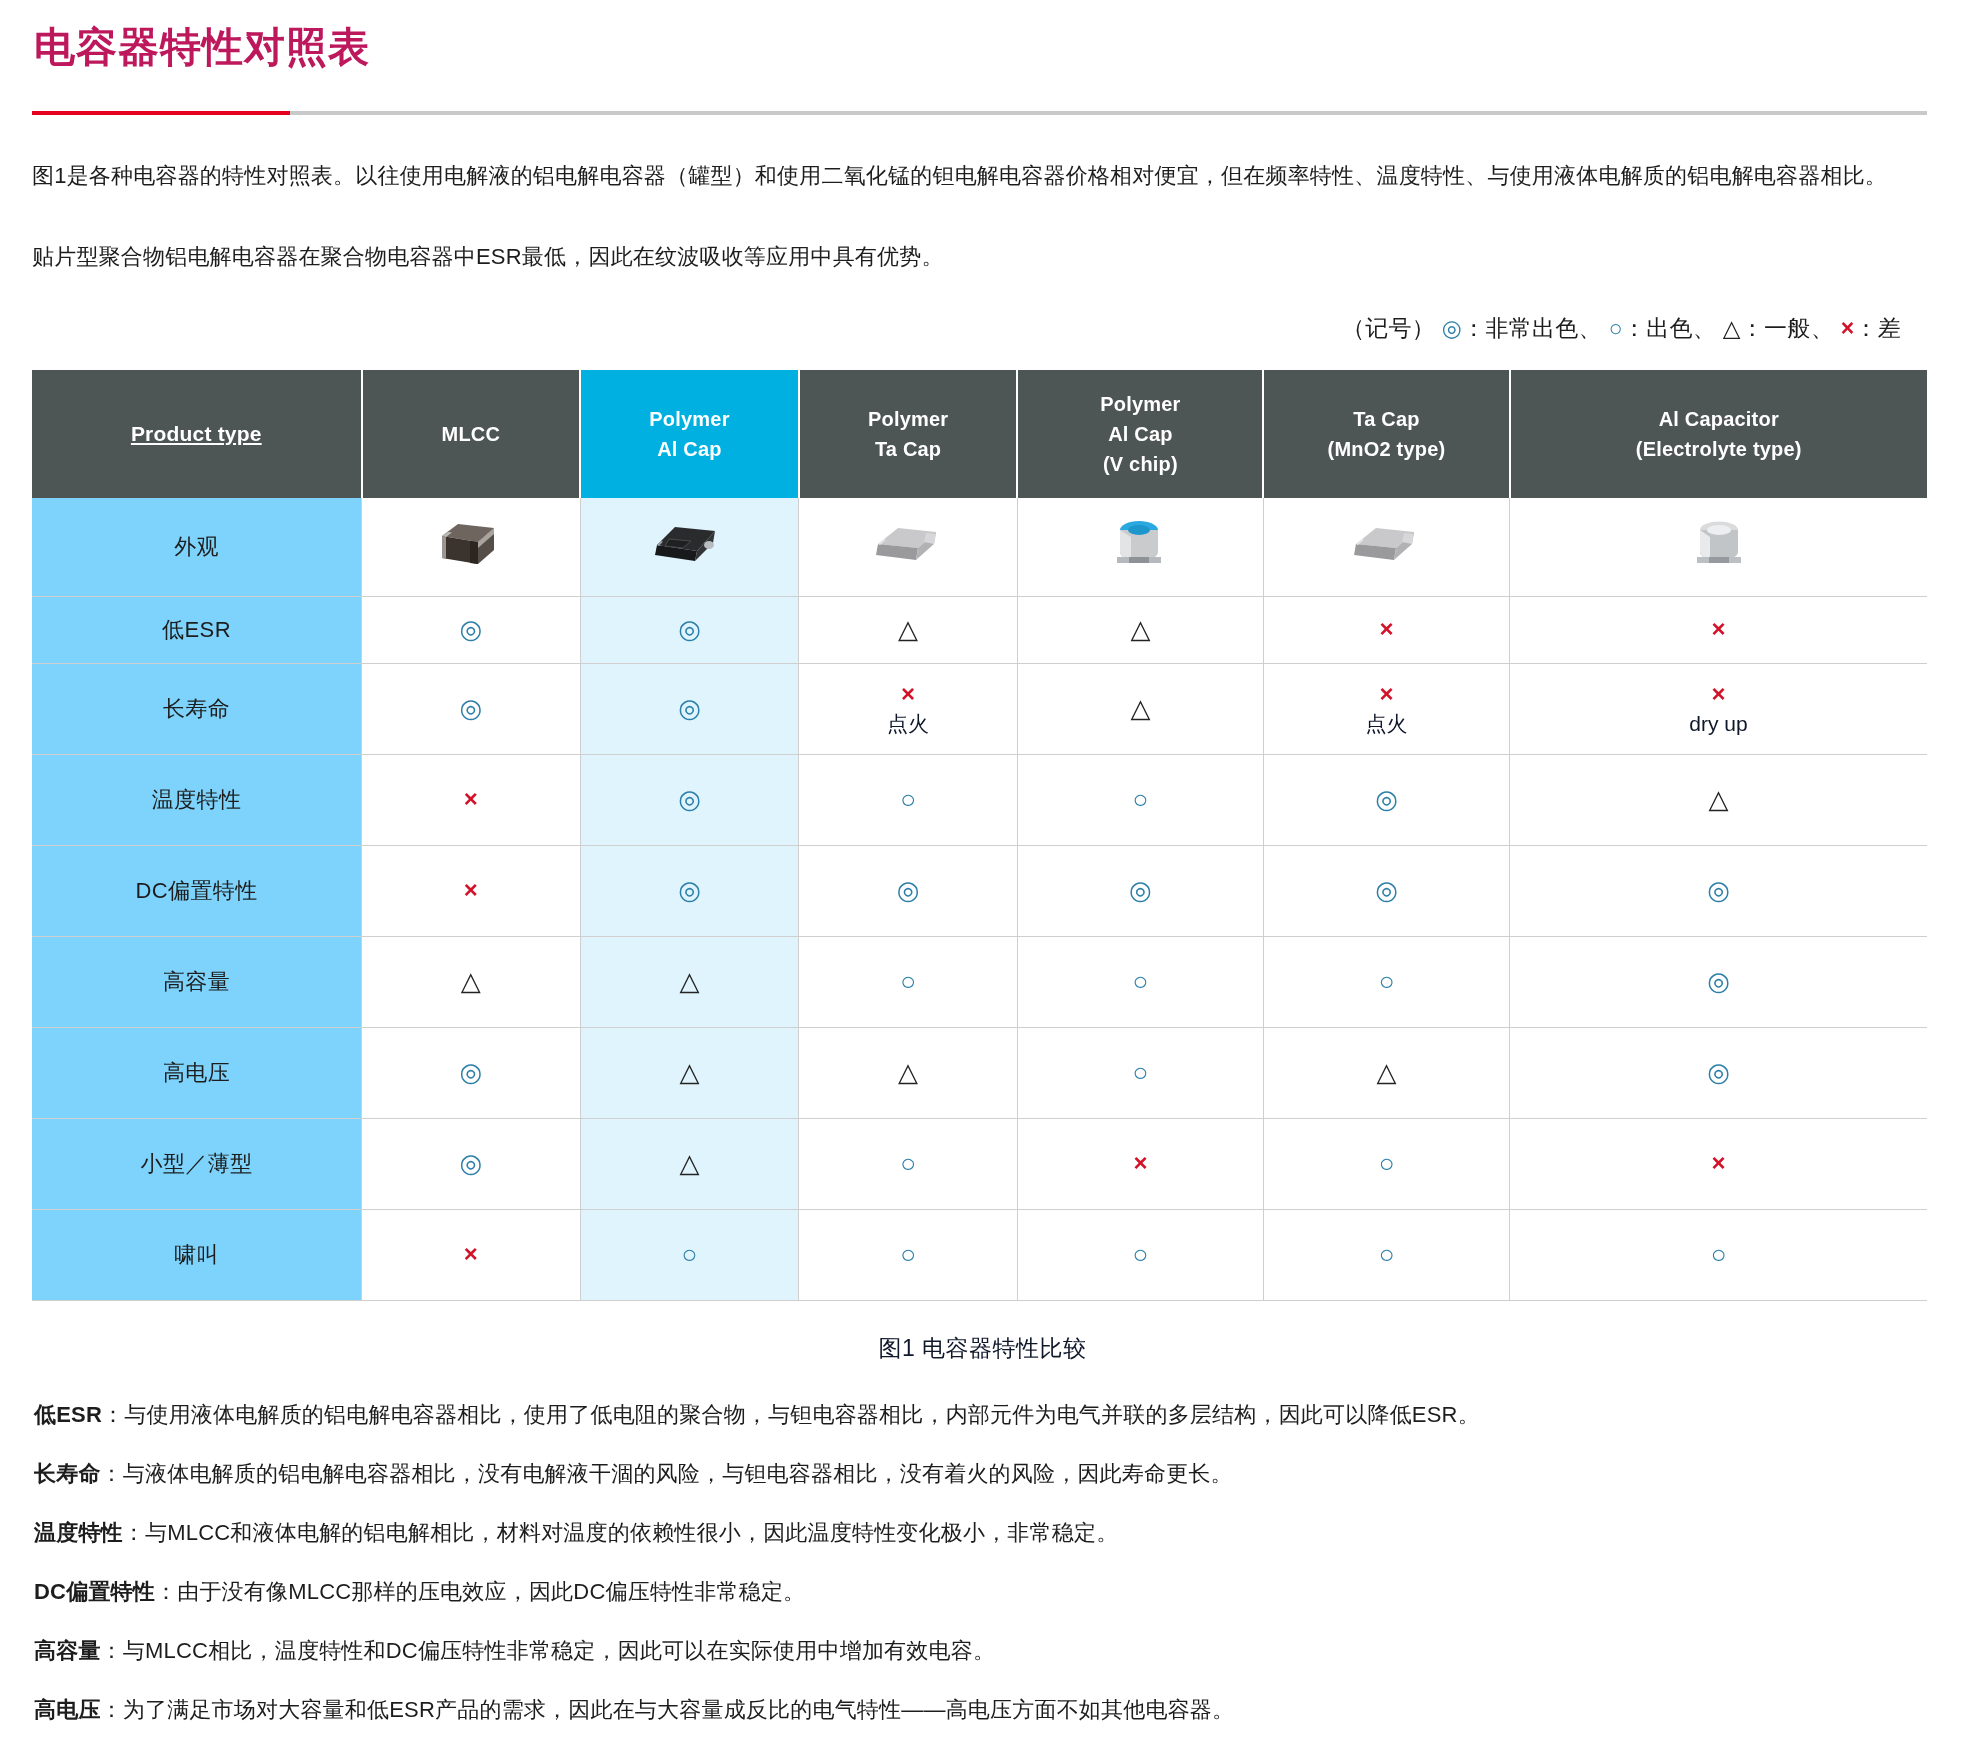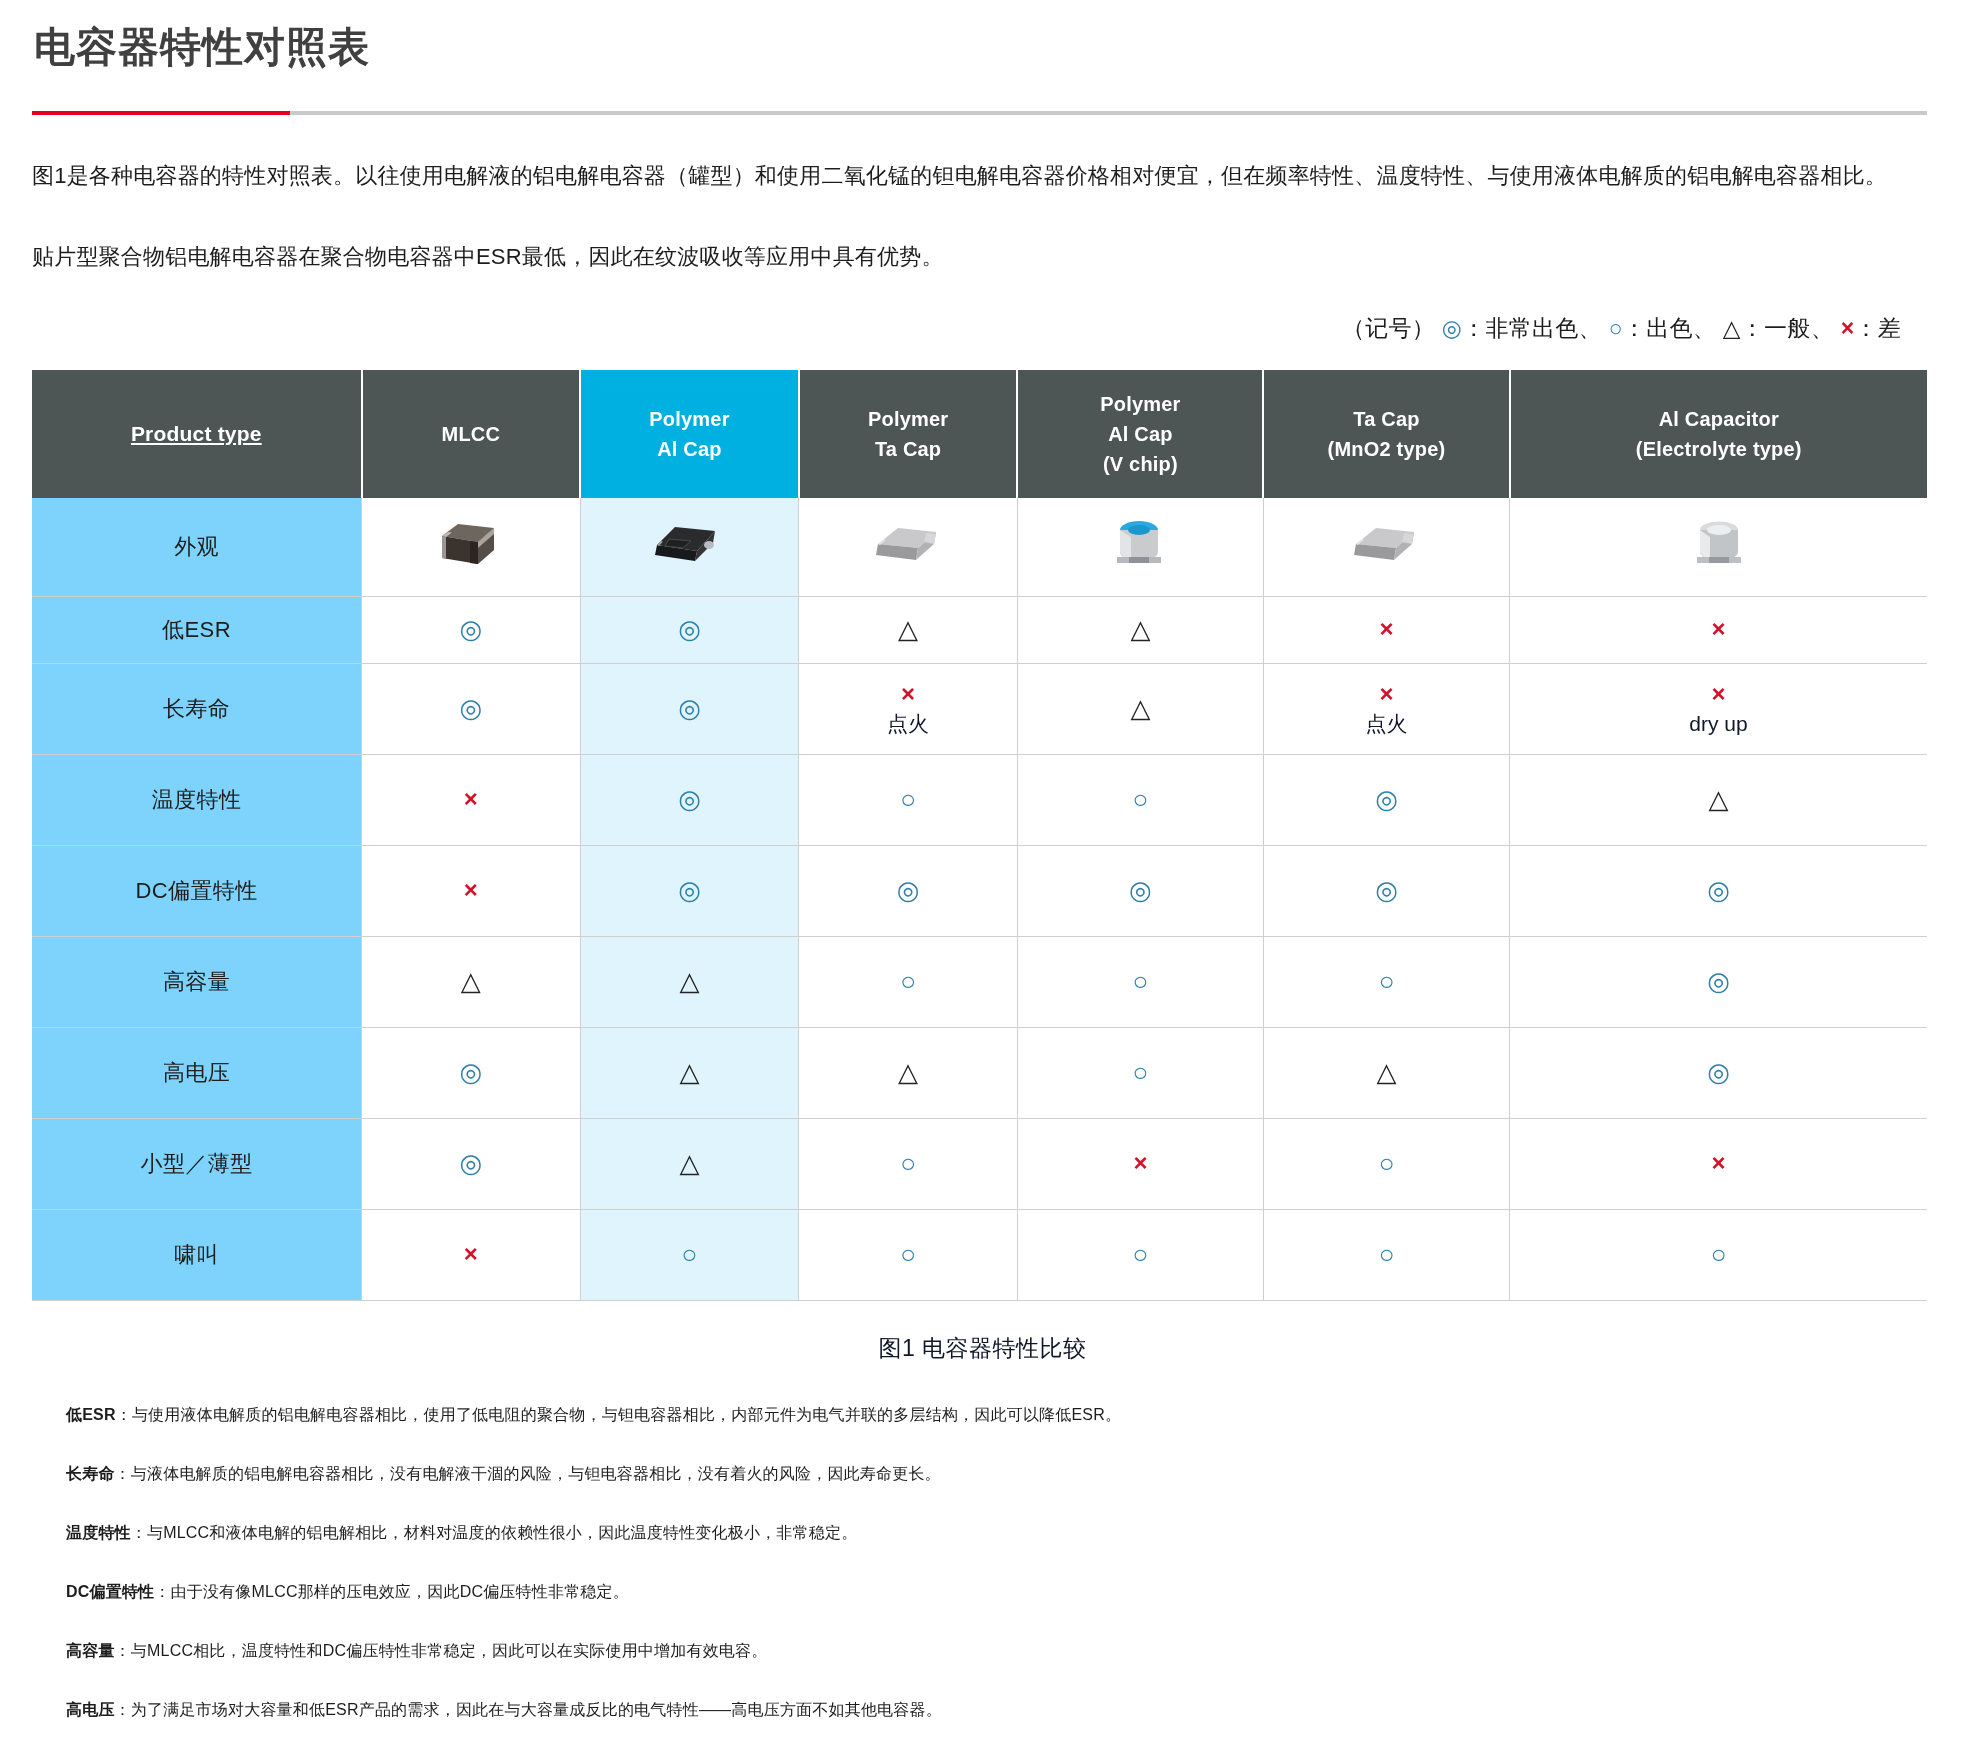--- a/index.html
+++ b/index.html
@@ -18,21 +18,21 @@
   .page {
     padding: 0 30px;
     box-sizing: border-box;
     width: 1965px;
   }
   
   .page-title {
     font-size: 41px;
     font-weight: 700;
     letter-spacing: 1px;
-    color: #404040;
+    color: #be185d;
     margin: 22px 0 0 4px;
     line-height: 1.25;
   }
   .rule-wrap {
     margin: 38px 0 0 2px;
     height: 4px;
     width: 1895px;
     background: #c9c9c9;
     position: relative;
   }
@@ -165,26 +165,25 @@
     font-weight: 500;
     margin: 32px 0 0 0;
     color: #0f172a;
     letter-spacing: 0.5px;
   }
   
   .notes {
     margin: 34px 0 0 4px;
   }
   .note {
-    font-size: 16px;
+    font-size: 22px;
     line-height: 34px;
     color: #1d1d1d;
     margin-bottom: 25px;
     letter-spacing: 0.2px;
-    margin-left: 32px;
   }
   .note .term {
     font-weight: 700;
   }
 </style>
 </head>
 <body>
 
 <div class="page">
 

